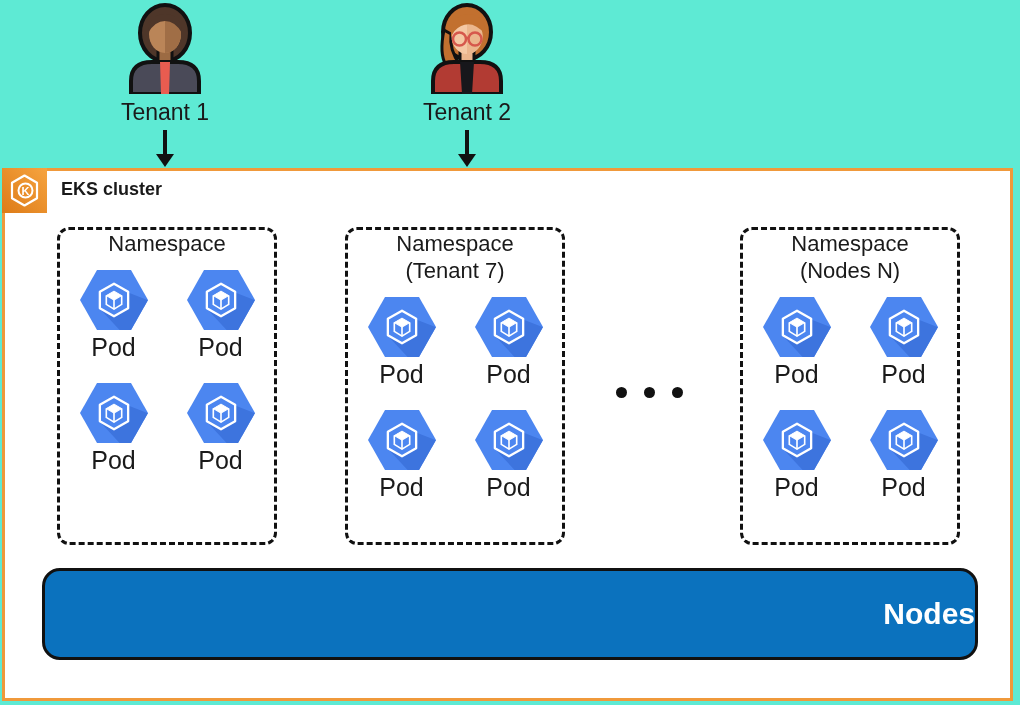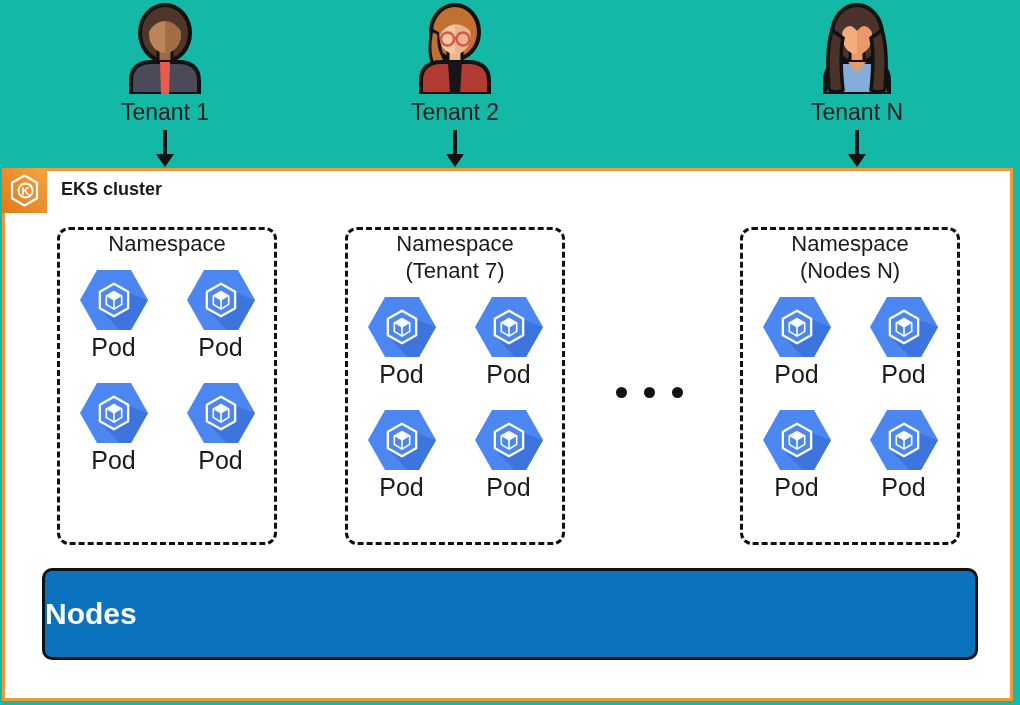--- a/index.html
+++ b/index.html
@@ -1,25 +1,25 @@
 <!DOCTYPE html>
 <html><head>
 <meta charset="utf-8">
 <style>
   html,body { margin:0; padding:0; background:#fff; }
   .canvas {
-    position:relative; width:1020px; height:705px; background:#14b8a6;
+    position:relative; width:1020px; height:705px; background:#5eead4;
     font-family:"Liberation Sans", sans-serif; color:#1a1a1a; overflow:hidden;
   }
   
   .tenant {
     position:absolute; top:2px; width:160px;
     display:flex; flex-direction:column; align-items:center;
   }
-  .tenant-1 { left:85px; } .tenant-2 { left:375px; } .tenant-n { left:777px; }
+  .tenant-1 { left:85px; } .tenant-2 { left:387px; } .tenant-n { left:777px; }
   .avatar { width:80px; height:92px; display:block; }
   .tenant-label { font-size:23px; line-height:28px; margin-top:4px; }
   .arrow { margin-top:4px; display:flex; flex-direction:column; align-items:center; }
   .arrow-line { width:3.5px; height:24px; background:#111; }
   .arrow-head { width:0; height:0; border-left:9px solid transparent;
     border-right:9px solid transparent; border-top:13px solid #111; }
   
   .cluster {
     position:absolute; left:2px; top:168px; width:1011px; height:533px;
     border:3px solid #F0993B; box-sizing:border-box; background:#fff;
@@ -40,22 +40,22 @@
   }
   .pod { display:flex; flex-direction:column; align-items:center; }
   .pod-hex-svg { width:68px; height:60px; display:block; }
   .pod-label { font-size:25px; line-height:28px; margin-top:3px;text-align:center; }
   
   .dots { position:absolute; left:611px; top:216px; display:flex; gap:17px; }
   .dot { width:11px; height:11px; border-radius:50%; background:#111; }
   
   .nodes {
     position:absolute; left:37px; top:397px; width:936px; height:92px;
-    background:#0B72BE; border:3px solid #111; border-radius:10px;
-    box-sizing:border-box; display:flex; align-items:center; justify-content:flex-start;
+    background:#0B72BE; border:3px solid #111; border-radius:18px;
+    box-sizing:border-box; display:flex; align-items:center; justify-content:flex-end;
   }
   .nodes-label { color:#fff; font-size:30px; font-weight:bold; }
   .hidden-defs { position:absolute; width:0; height:0; overflow:hidden; }
 </style>
 </head>
 <body>
 
 <div class="canvas">
 
   <svg class="hidden-defs" aria-hidden="true">
@@ -105,38 +105,20 @@
       <circle cx="48" cy="37" r="6.5" fill="none" stroke="#D6584C" stroke-width="2.5"></circle>
       <line x1="39" y1="36" x2="41.5" y2="36" stroke="#D6584C" stroke-width="2.5"></line>
     </svg>
     <div class="tenant-label">Tenant 2</div>
     <div class="arrow">
       <div class="arrow-line"></div>
         <div class="arrow-head"></div>
     </div>
   </div>
 
-  <div class="tenant tenant-n">
-    <svg class="avatar" viewBox="0 0 80 92">
-      <ellipse cx="40" cy="32" rx="25" ry="29" fill="#4A332A" stroke="#111" stroke-width="4"></ellipse>
-      <rect x="33" y="46" width="14" height="16" fill="#E89A68" stroke="#111" stroke-width="3"></rect>
-      <path d="M8,92 L8,79 Q8,60 28,60 L52,60 Q72,60 72,79 L72,92 Z" fill="#85ADDC" stroke="#111" stroke-width="4"></path>
-      <polygon points="31,60 40,71 49,60" fill="#E89A68"></polygon>
-      <ellipse cx="40" cy="34" rx="15" ry="18.5" fill="#F2AC7E"></ellipse>
-      <path d="M40,15.5 a15,18.5 0 0 1 0,37 Z" fill="#E89A68"></path>
-      <path d="M25,30 Q27,13 40,13 Q53,13 55,30 Q48,19 41,28 Q40,29 39,28 Q32,19 25,30 Z" fill="#4A332A"></path>
-      <path d="M15,28 C9,48 11,72 12,88 Q19,92 26,88 C24,70 23,50 26,36 Z" fill="#4A332A" stroke="#111" stroke-width="3.5"></path>
-      <path d="M65,28 C71,48 69,72 68,88 Q61,92 54,88 C56,70 57,50 54,36 Z" fill="#4A332A" stroke="#111" stroke-width="3.5"></path>
-    </svg>
-    <div class="tenant-label">Tenant N</div>
-    <div class="arrow">
-      <div class="arrow-line"></div>
-        <div class="arrow-head"></div>
-    </div>
-  </div>
 
   <div class="cluster">
 
     <svg class="eks-icon" viewBox="0 0 45 45">
       <defs>
         <linearGradient id="ekg" x1="0" y1="1" x2="1" y2="0">
           <stop offset="0" stop-color="#DD7B17"></stop>
           <stop offset="1" stop-color="#F6A440"></stop>
         </linearGradient>
       </defs>

